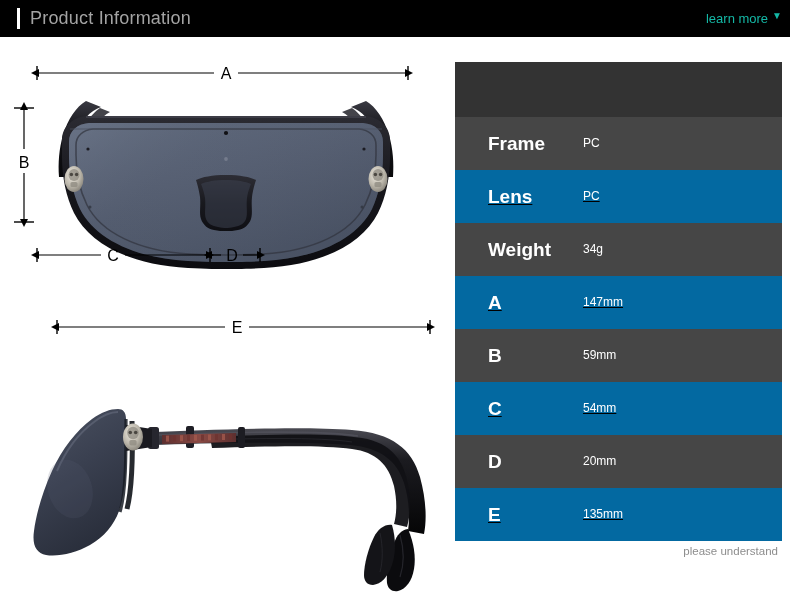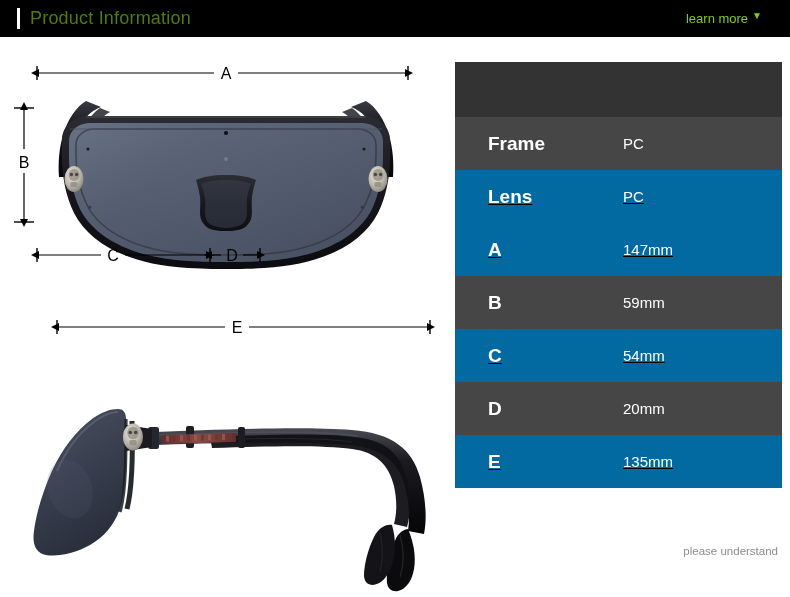--- a/index.html
+++ b/index.html
@@ -26,30 +26,30 @@
   }
   .header-accent {
     position: absolute;
     left: 17px; top: 8px;
     width: 3px; height: 21px;
     background: #ffffff;
   }
   .header-title {
     position: absolute;
     left: 30px; top: 7px;
-    color: #4d7c0f;
+    color: #a3a3a3;
     font-size: 18px;
     letter-spacing: 0.2px;
     line-height: 23px;
     white-space: nowrap;
   }
   .header-more {
     position: absolute;
-    right: 28px; top: 11px;
-    color: #84cc16;
+    right: 8px; top: 11px;
+    color: #14b8a6;
     font-size: 13px;
     line-height: 16px;
     white-space: nowrap;
     display: flex;
     gap: 4px;
   }
   .caret-down {
     display: inline-block;
     font-size: 10px;
     line-height: 10px;
@@ -90,24 +90,23 @@
   .spec-label {
     width: 95px;
     color: #ffffff;
     font-size: 19px;
     font-weight: bold;
     line-height: 19px;
     white-space: nowrap;
   }
   .spec-value {
     color: #ffffff;
-    font-size: 15px;
+    font-size: 12px;
     line-height: 19px;
     white-space: nowrap;
-    margin-left: 40px;
   }
 
   .spec-note {
     position: absolute;
     left: 455px;
     top: 544px;
     width: 327px;
     text-align: right;
     color: #8d8d8d;
     font-size: 11.5px;
@@ -423,20 +422,24 @@
 <div class="spec-panel">
   <div class="spec-header-blank"></div>
   <div class="spec-row light">
     <div class="spec-label">Frame</div>
     <div class="spec-value">PC</div>
   </div>
   <div class="spec-row dark">
     <div class="spec-label">Lens</div>
     <div class="spec-value">PC</div>
   </div>
+  <div class="spec-row light">
+    <div class="spec-label">Weight</div>
+    <div class="spec-value">34g</div>
+  </div>
   <div class="spec-row dark">
     <div class="spec-label">A</div>
     <div class="spec-value">147mm</div>
   </div>
   <div class="spec-row light">
     <div class="spec-label">B</div>
     <div class="spec-value">59mm</div>
   </div>
   <div class="spec-row dark">
     <div class="spec-label">C</div>

